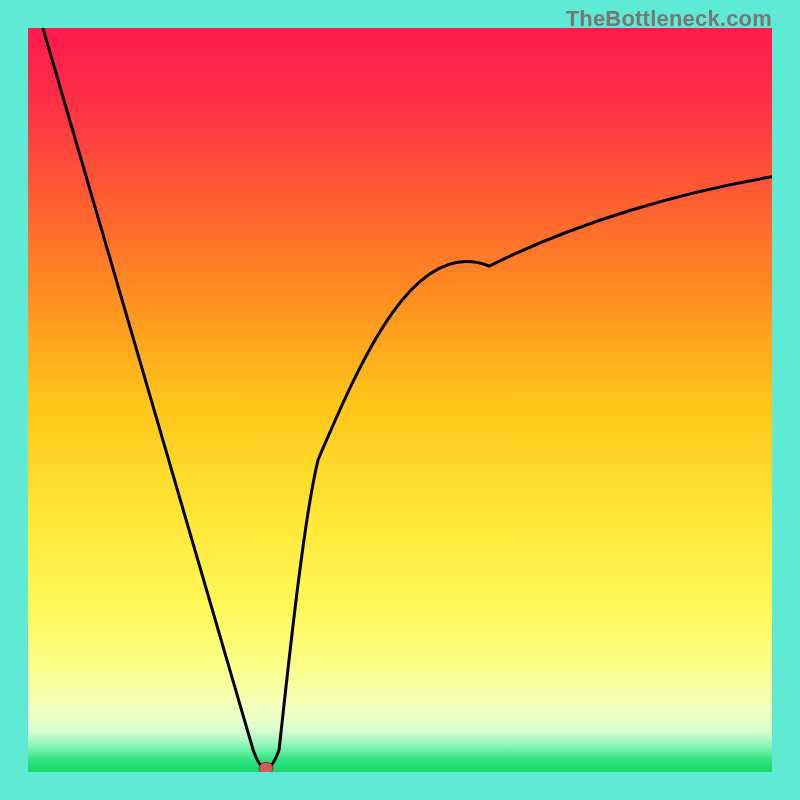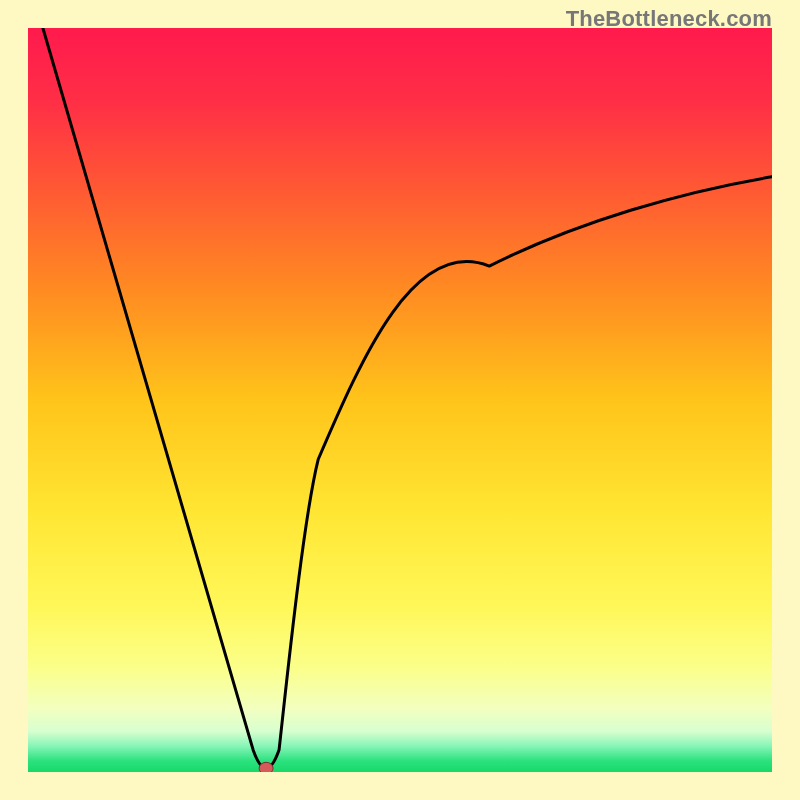--- a/index.html
+++ b/index.html
@@ -9,21 +9,21 @@
     height: 800px;
     background: #000;
     overflow: hidden;
   }
   .frame {
     position: absolute;
     left: 0;
     top: 0;
     width: 800px;
     height: 800px;
-    background: #fef9c3;
+    background: #5eead4;
   }
   .plot-area {
     position: absolute;
     left: 28px;
     top: 28px;
     width: 744px;
     height: 744px;
   }
   .watermark {
     position: absolute;

